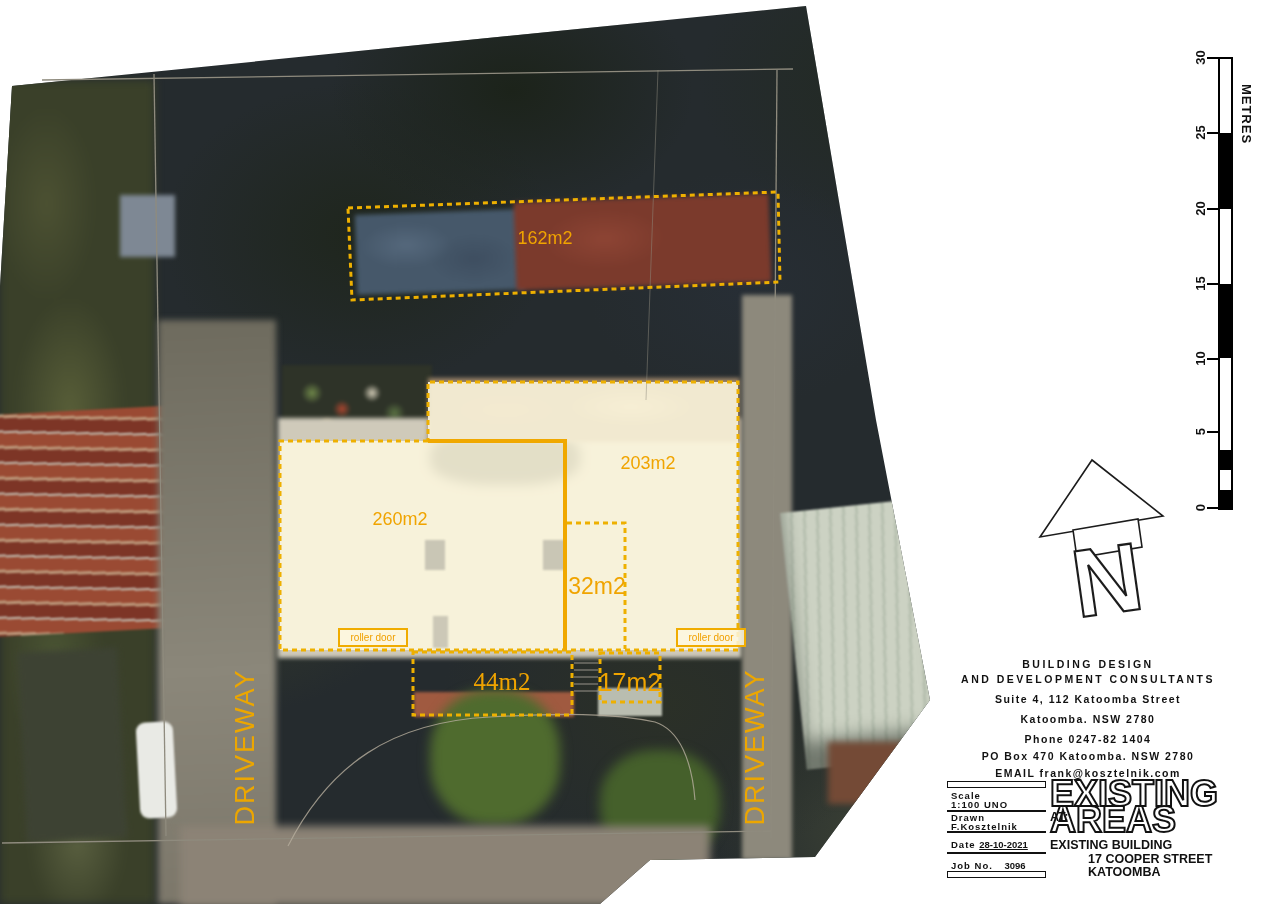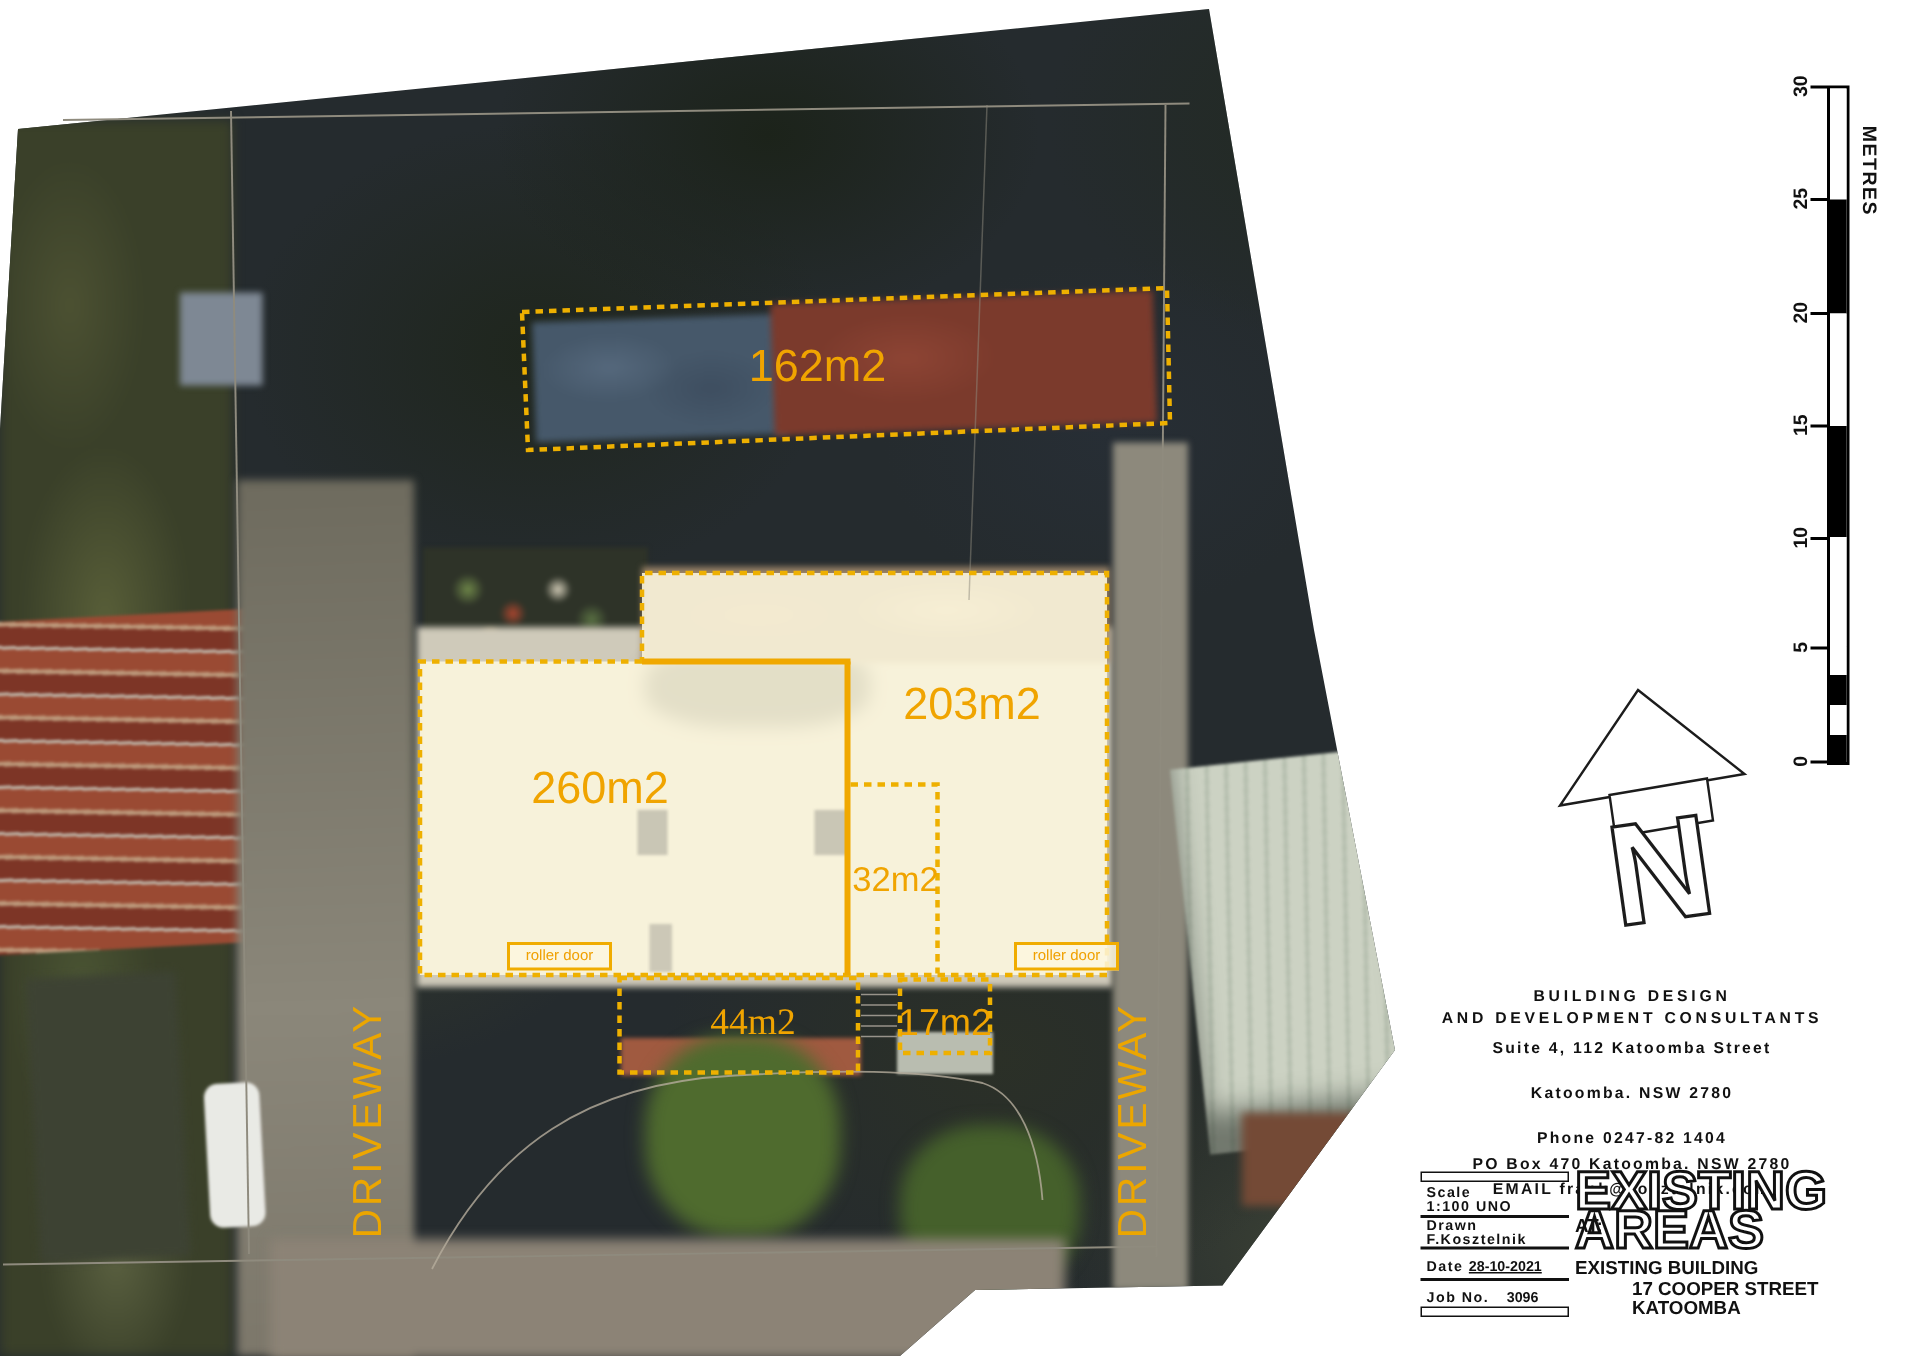--- a/index.html
+++ b/index.html
@@ -26,39 +26,39 @@
   .blob { position:absolute; }
 
   
   .cream {
     position:absolute; inset:0;
     clip-path: polygon(280px 441px, 428px 441px, 428px 382px, 738px 382px, 738px 650px, 280px 650px);
     background: rgba(253,247,222,0.88);
   }
   svg.lines { position:absolute; inset:0; pointer-events:none; }
   .area-label { position:absolute; width:120px; text-align:center; color:#F0A400; font-weight:500; }
-  .fs26 { font-size:30px; } .fs23 { font-size:23px; } .fs25 { font-size:25px; }
+  .fs26 { font-size:18px; } .fs23 { font-size:23px; } .fs25 { font-size:25px; }
   .roller { position:absolute; width:70px; height:19px; border:2px solid #F0AC00; background:rgba(253,247,222,0.85);
             color:#F0A000; font-size:10px; text-align:center; line-height:15px; }
   .driveway { position:absolute; width:170px; height:26px; text-align:center; color:#ECA600;
               font-size:27px; letter-spacing:2px; transform:rotate(-90deg); }
 
   
   .bar { position:absolute; left:1218px; top:57px; width:15px; height:453px; border:2px solid #000; background:#fff; display:flex; flex-direction:column; }
   .bar div { width:100%; }
   .tick { position:absolute; left:1207px; width:11px; height:2px; background:#000; }
   .tick-num { position:absolute; left:1186px; width:28px; text-align:center; font-size:13px; font-weight:bold; color:#111; transform:rotate(-90deg); }
   .metres { position:absolute; left:1200px; top:106px; width:92px; height:16px; text-align:center;
             font-size:13px; font-weight:bold; letter-spacing:1px; transform:rotate(90deg); color:#111; }
 
   
   .firm { position:absolute; left:940px; top:655px; width:296px; text-align:center; color:#111; }
   .f-name { font-size:17.5px; font-weight:bold; }
   .f-sub  { font-size:10.5px; font-weight:bold; letter-spacing:2.5px; margin-top:3px; }
-  .f-addr { font-size:10.5px; font-weight:bold; letter-spacing:1.5px; margin-top:18px; }
+  .f-addr { font-size:10.5px; font-weight:bold; letter-spacing:1.5px; margin-top:8px; }
   .gap8 { margin-top:8px; } .gap5 { margin-top:5px; }
   .cap { position:absolute; left:947px; width:99px; height:7px; border:1.5px solid #111; background:#fff; }
   .rule { position:absolute; left:947px; width:99px; height:1.5px; background:#111; }
   .tb-txt { position:absolute; font-size:9.5px; font-weight:bold; letter-spacing:1px; color:#111; white-space:nowrap; }
   .proj { position:absolute; font-size:12.5px; font-weight:bold; color:#111; white-space:nowrap; }
 </style>
 </head>
 <body>
 
 <div class="canvas">

